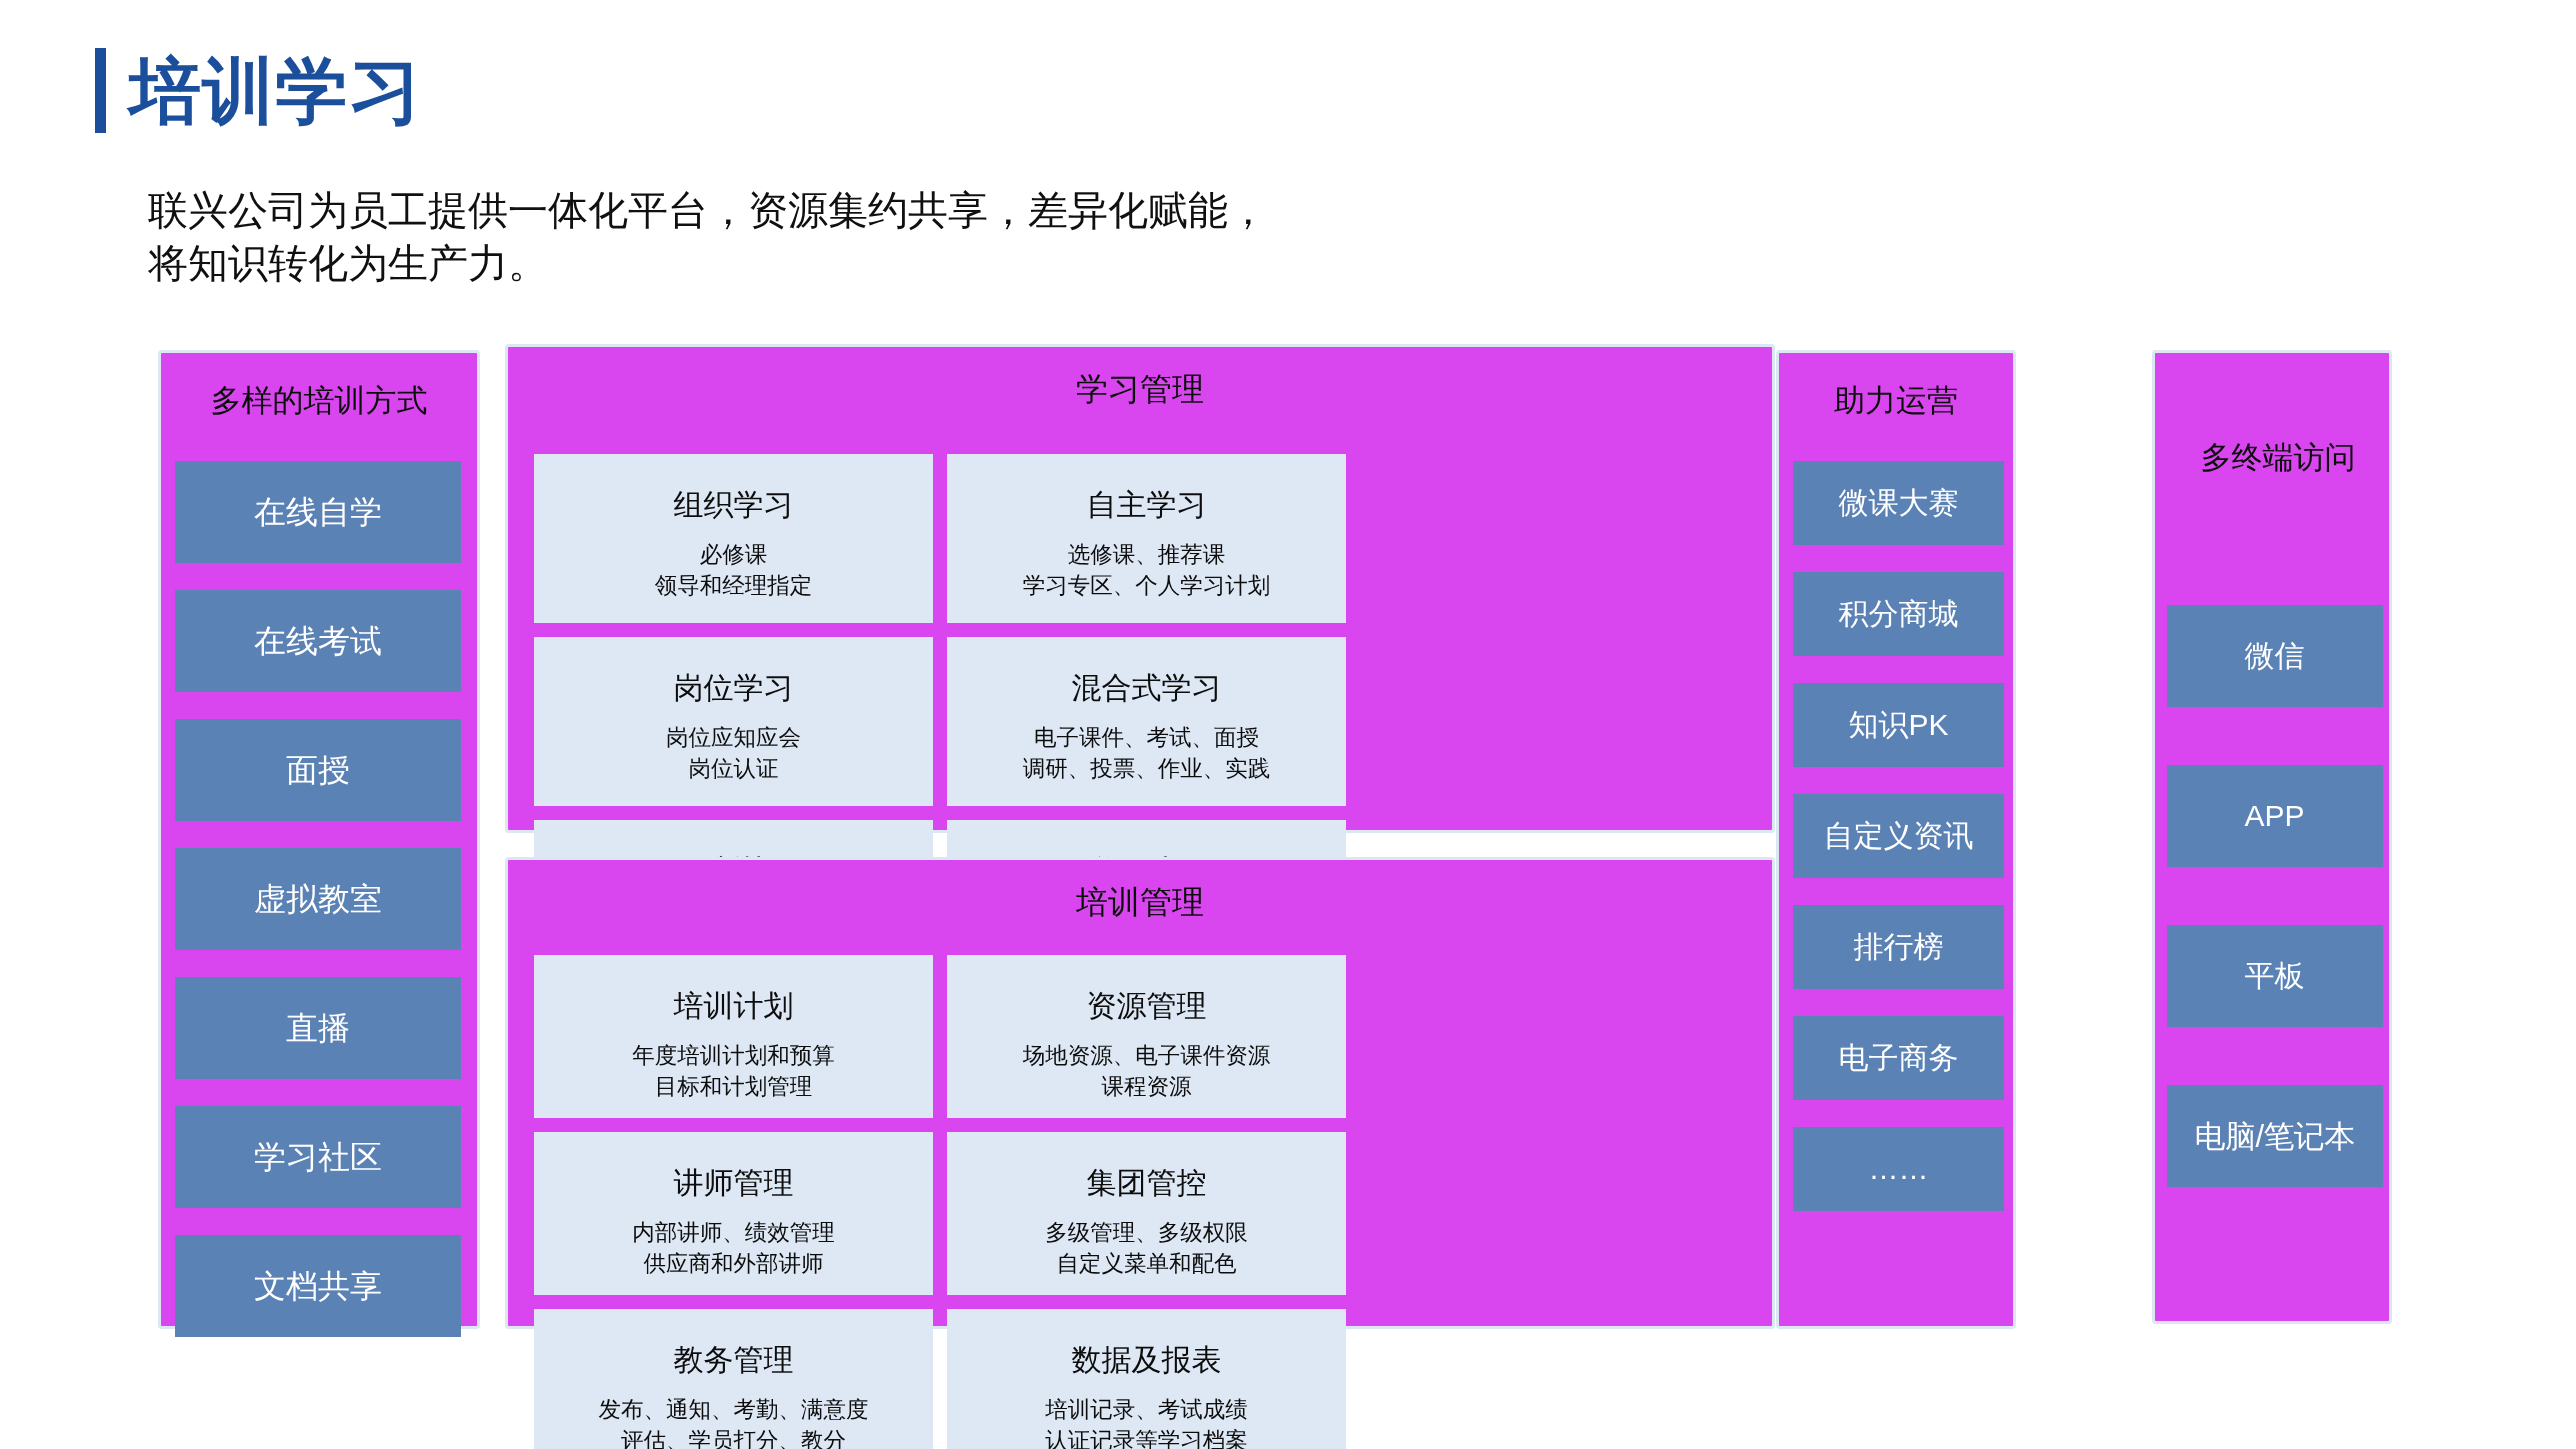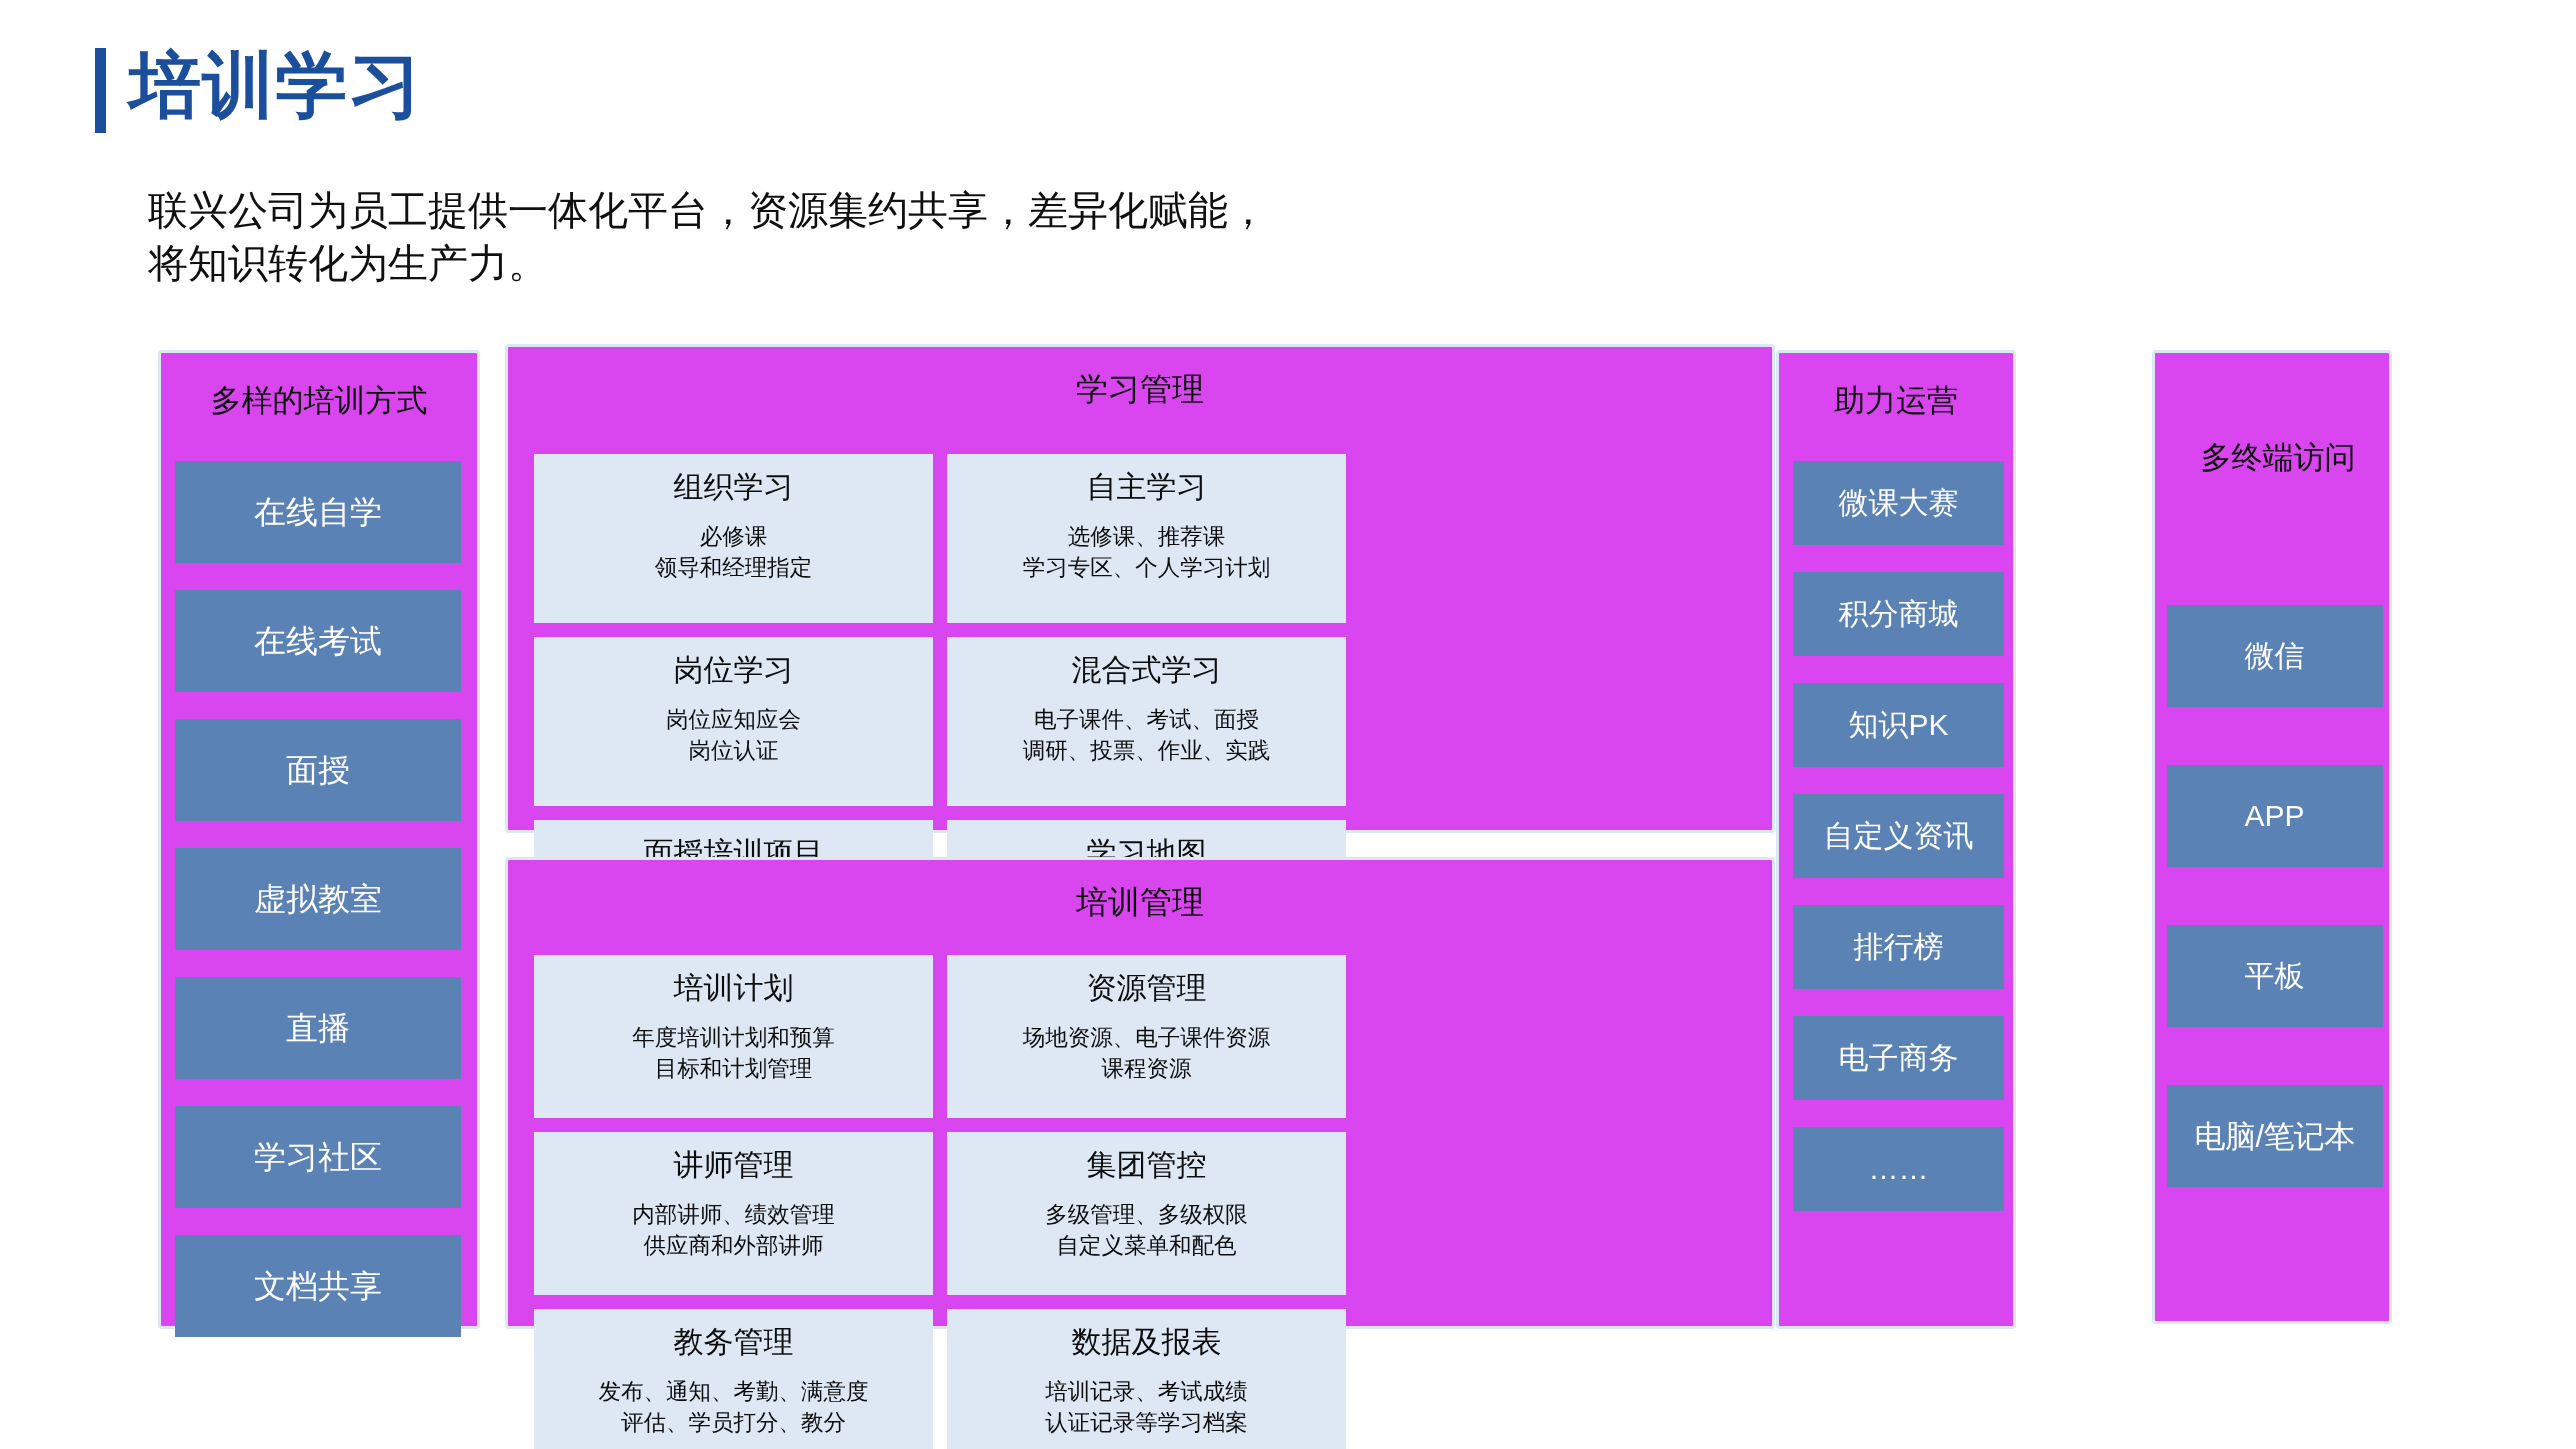--- a/index.html
+++ b/index.html
@@ -21,21 +21,20 @@
     left: 0;
     top: 0;
     width: 2576px;
   }
   .title-row {
     position: absolute;
     left: 95px;
     top: 48px;
     display: flex;
     align-items: center;
-    font-family: Liberation Mono, monospace;
   }
   .title-bar {
     width: 11px;
     height: 85px;
     background: #1B4F9C;
     margin-right: 23px;
     flex: 0 0 auto;
   }
   .page-title {
     font-size: 72px;
@@ -94,21 +93,21 @@
 
   
   .card {
     background: #DEE8F5;
     box-sizing: border-box;
     display: flex;
     flex-direction: column;
     align-items: center;
     justify-content: flex-start;
     text-align: center;
-    padding-top: 16px;
+    padding-top: 34px;
   }
   .card-title {
     font-size: 30px;
     color: #0d0d0d;
     line-height: 1.1;
     margin-bottom: 18px;
     white-space: nowrap;
   }
   .card-detail {
     font-size: 22.5px;

